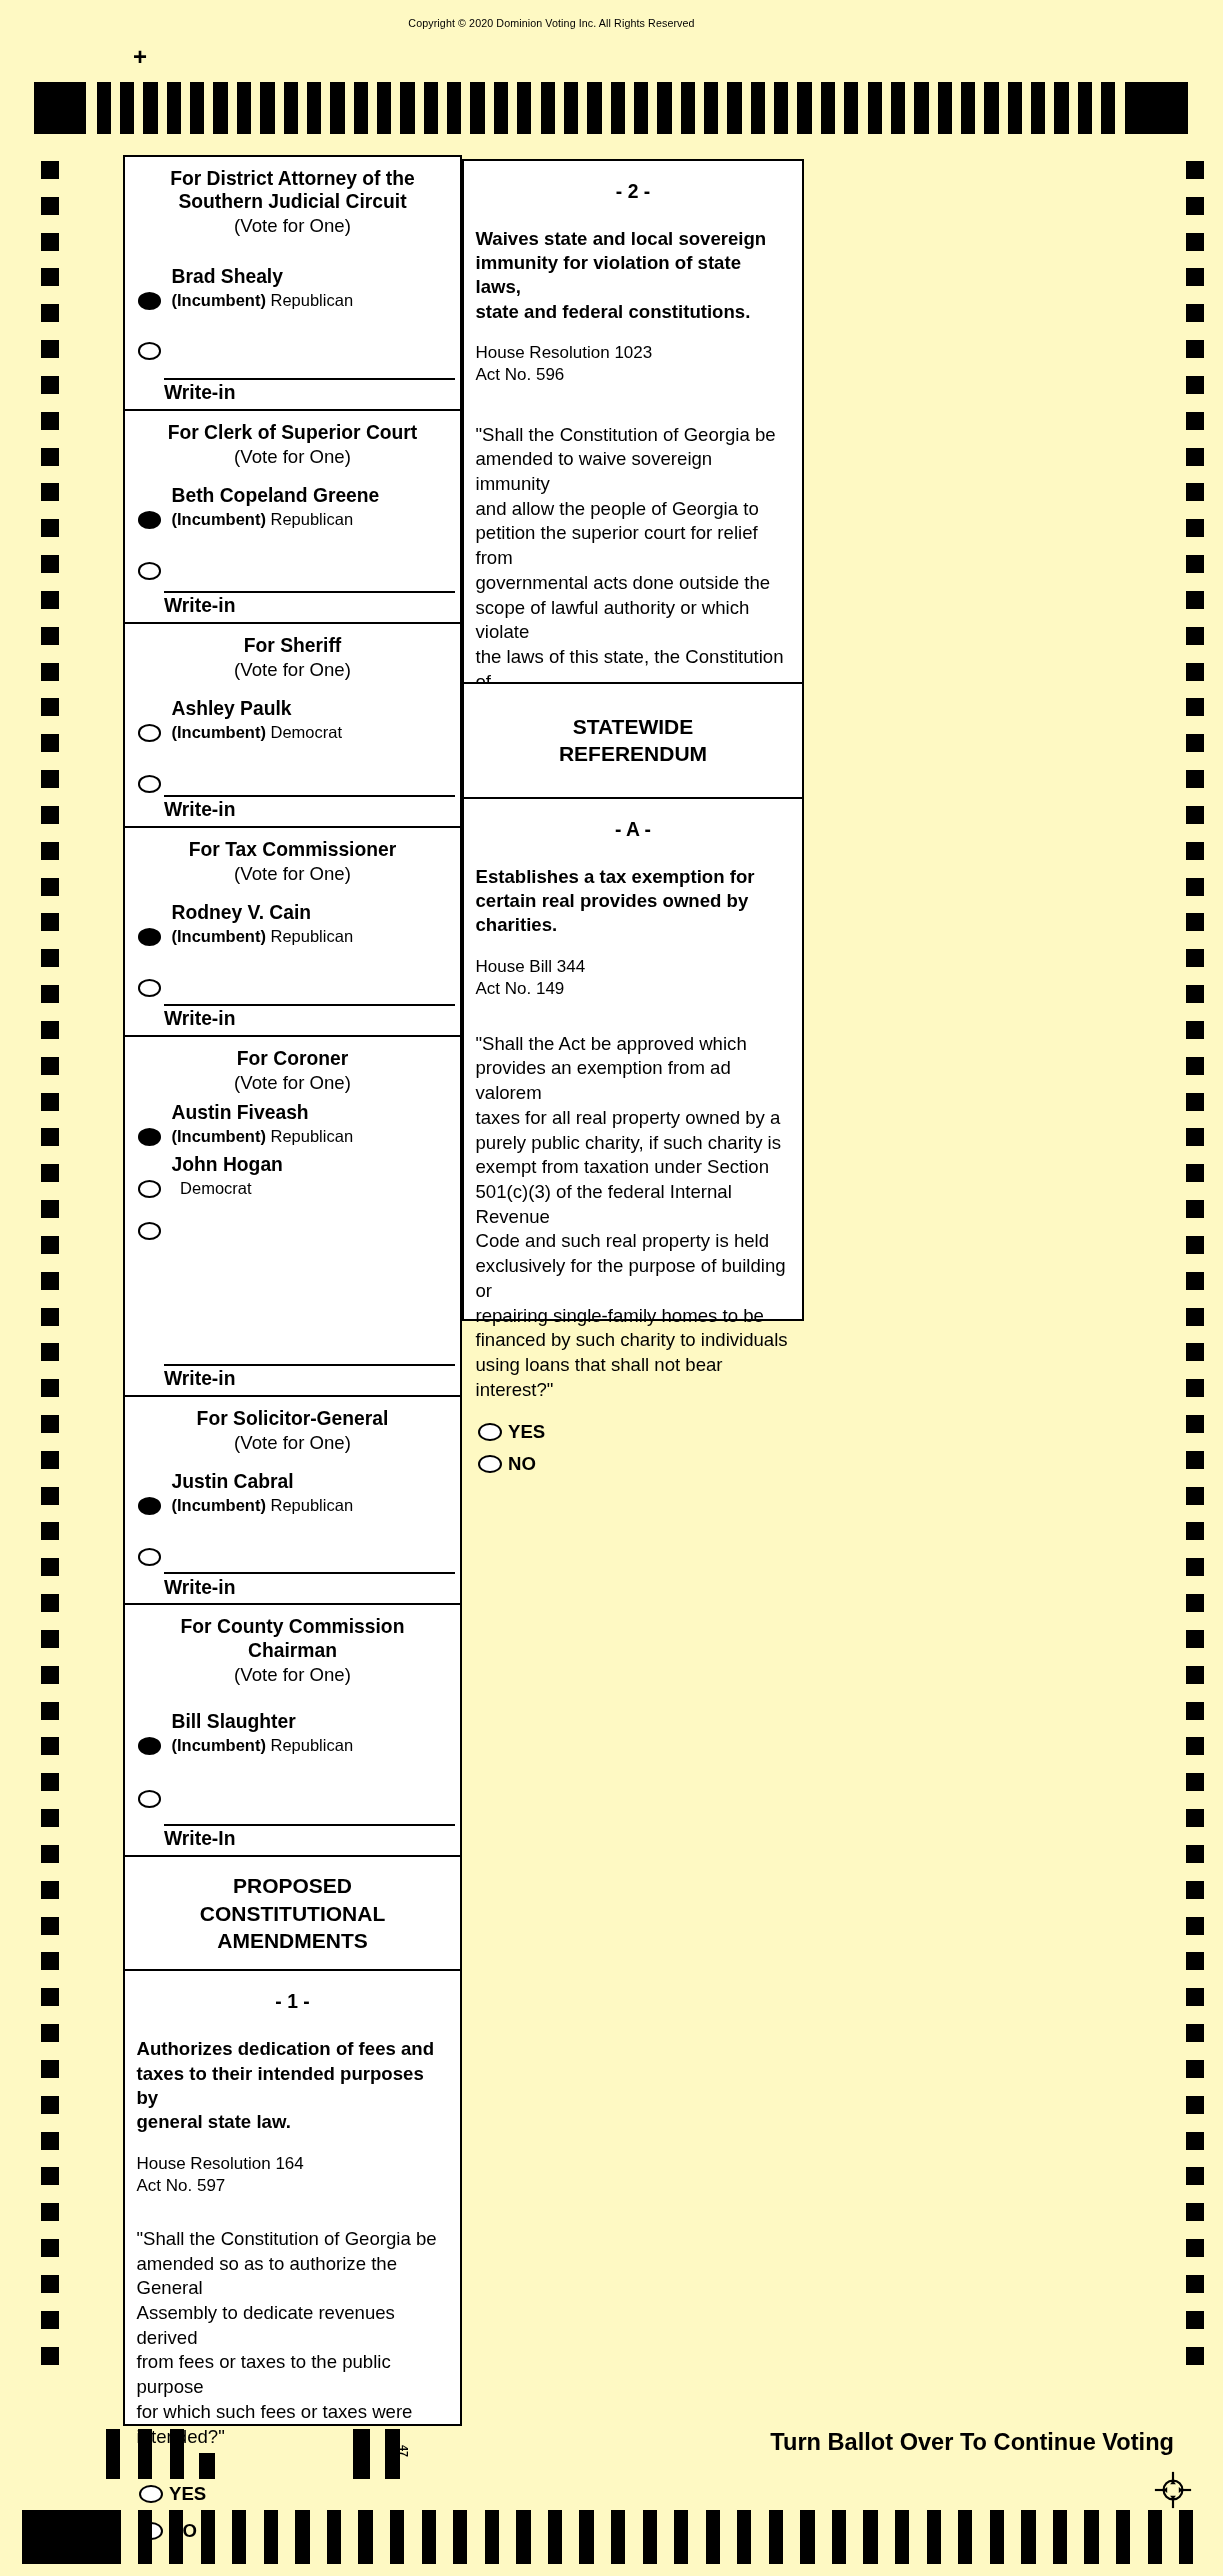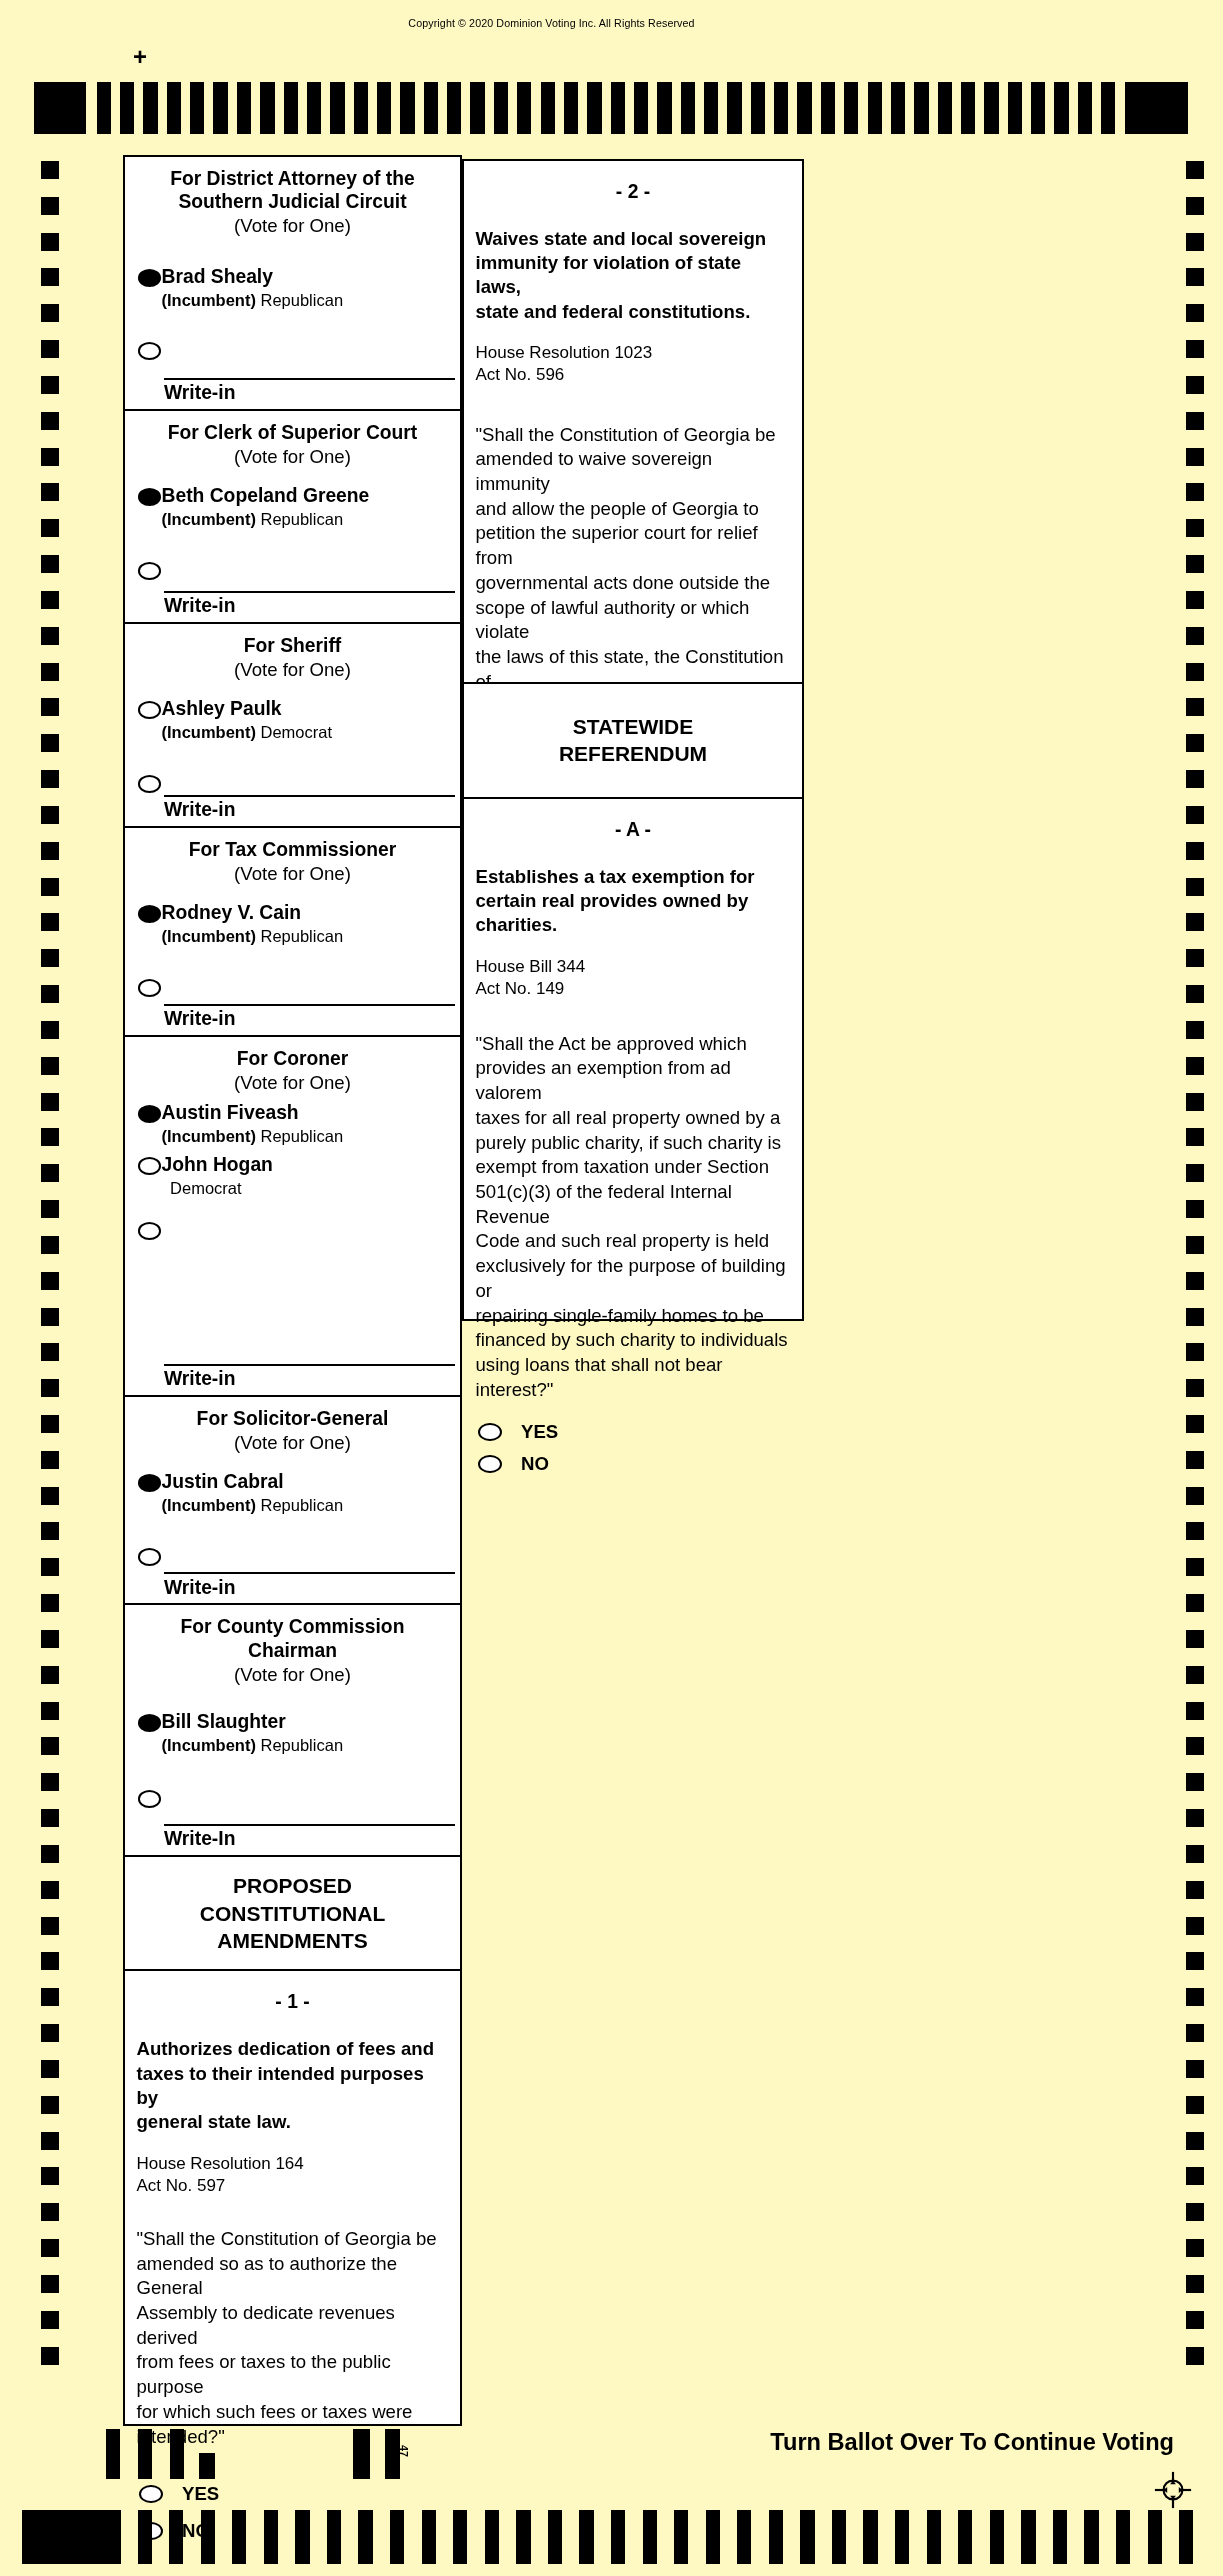--- a/index.html
+++ b/index.html
@@ -41,42 +41,42 @@
   .box + .box{margin-top:-2.1px;}
 
   .h358{height:256px;} .h300{height:215px;} .h288{height:206px;} .h295{height:211px;}
   .h404{height:362px;} .h294{height:211px;} .h354{height:254px;} .h162{height:116px;}
   .h638{height:457px;} .h733{height:525px;} .h163{height:117px;} .h732{height:524px;}
 
   .contest{padding:10px 10px 0;}
   .contest-title{font-size:19.3px;font-weight:bold;text-align:center;line-height:1.2;
                  white-space:pre-line;}
   .vote-for{font-size:18.6px;text-align:center;margin-top:2.1px;}
-  .cand{display:flex;align-items:flex-start;padding-left:2.9px;}
+  .cand{display:flex;align-items:flex-end;gap:10px;padding-left:2.9px;}
   .mt20{margin-top:17px;} .mt25{margin-top:8px;} .mt30{margin-top:21.5px;}
   .mt35{margin-top:25px;} .mt40{margin-top:29px;} .mt42{margin-top:30px;} .mt45{margin-top:32px;}
   .oval{width:23.6px;height:18px;border:2.1px solid #000;border-radius:50%;flex:none;
         margin-top:2.9px;background:#fff;box-sizing:border-box;}
   .oval.filled{background:#000;}
   .cand-name{font-size:19.3px;font-weight:bold;line-height:1.15;}
   .cand-party{font-size:16.5px;margin-top:2.9px;font-weight:normal;}
   .cand-party .inc{font-weight:bold;}
   .writein{position:absolute;bottom:5px;left:39px;right:5px;border-top:2.1px solid #000;
            font-size:19.3px;font-weight:bold;padding-top:2.1px;}
 
   .section-header{display:flex;align-items:center;justify-content:center;text-align:center;
                   font-size:21px;font-weight:bold;line-height:1.3;white-space:pre-line;}
 
   .measure{padding:11.5px 11.5px 0;}
   .m-number{text-align:center;font-size:19.3px;font-weight:bold;margin:8.6px 0 0;}
   .m-summary{font-size:18.6px;font-weight:bold;line-height:1.3;white-space:pre-line;margin-top:24px;}
   .m-ref{font-size:17px;line-height:1.3;white-space:pre-line;margin-top:18.6px;}
   .m-question{font-size:18.6px;line-height:1.33;white-space:pre-line;margin-top:36px;}
   .m-question.tight{margin-top:30px;}
-  .choice{display:flex;align-items:center;gap:19px;padding-left:2.9px;}
+  .choice{display:flex;align-items:center;gap:6px;padding-left:2.9px;}
   .choice .oval{margin-top:0;}
   .choice-label{font-size:18.6px;font-weight:bold;}
   .choices{margin-top:34px;}
   .choice + .choice{margin-top:14.3px;}
 </style>
 </head>
 <body>
 
 <div id="page">
 

